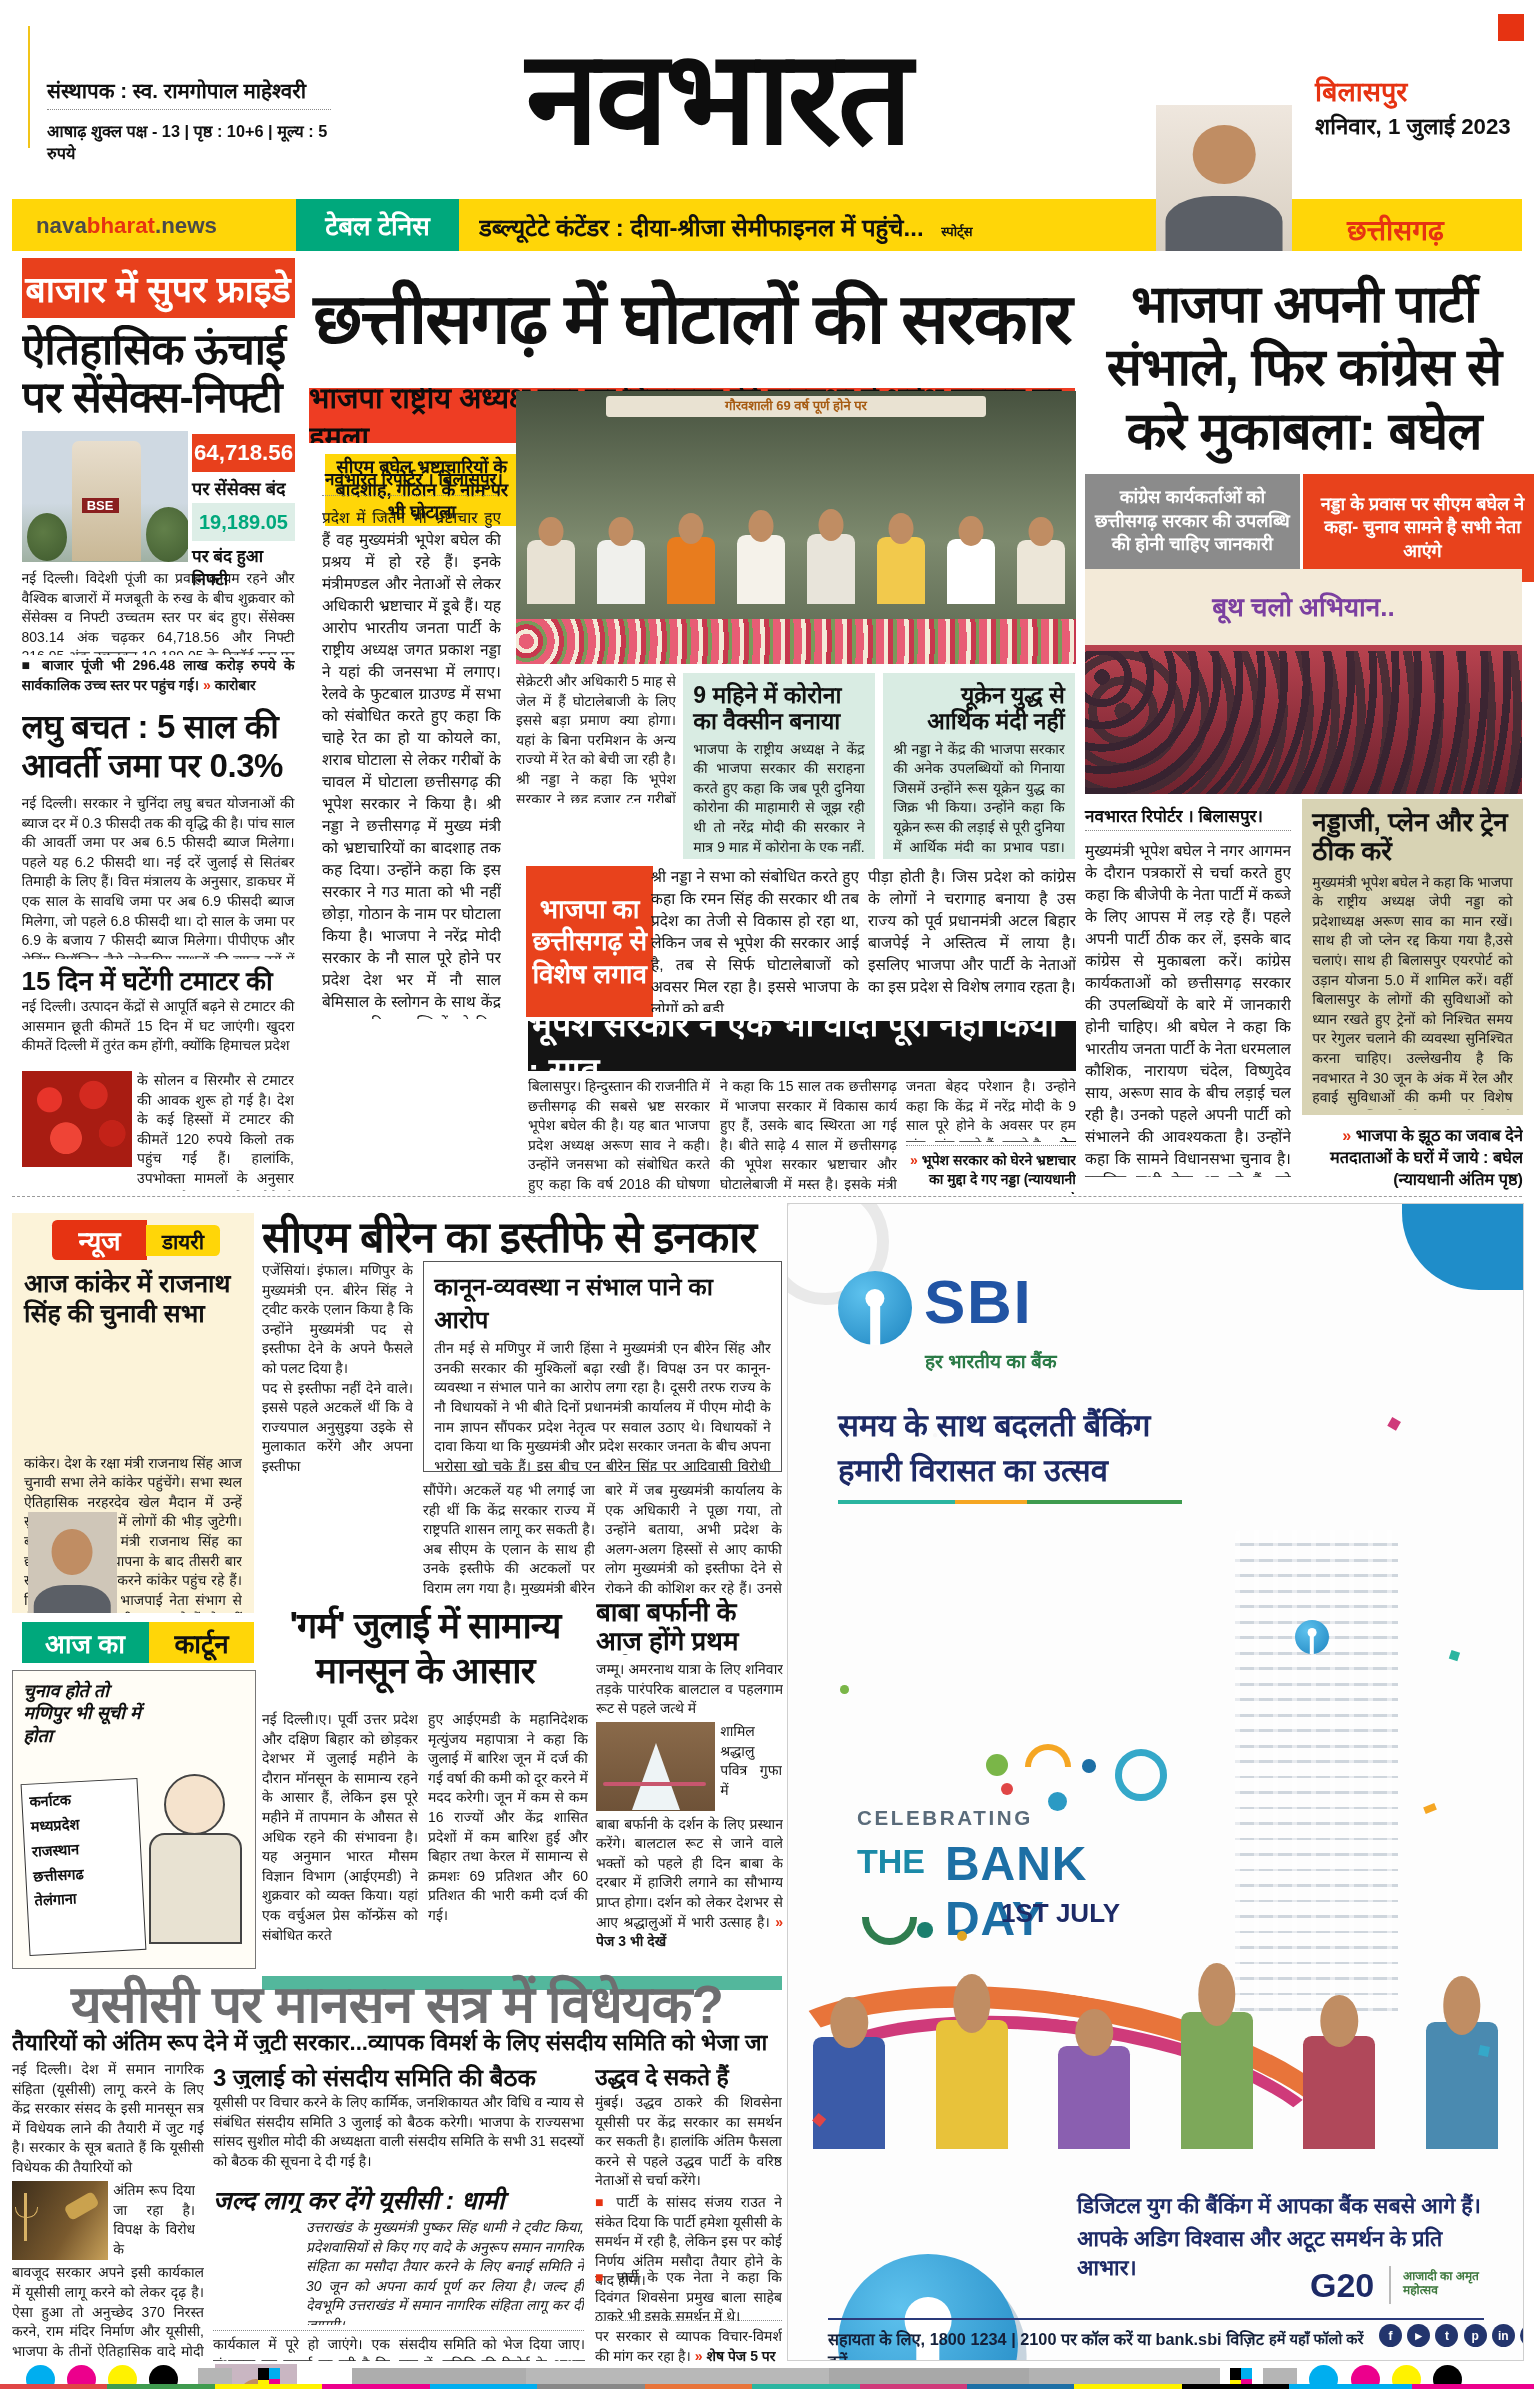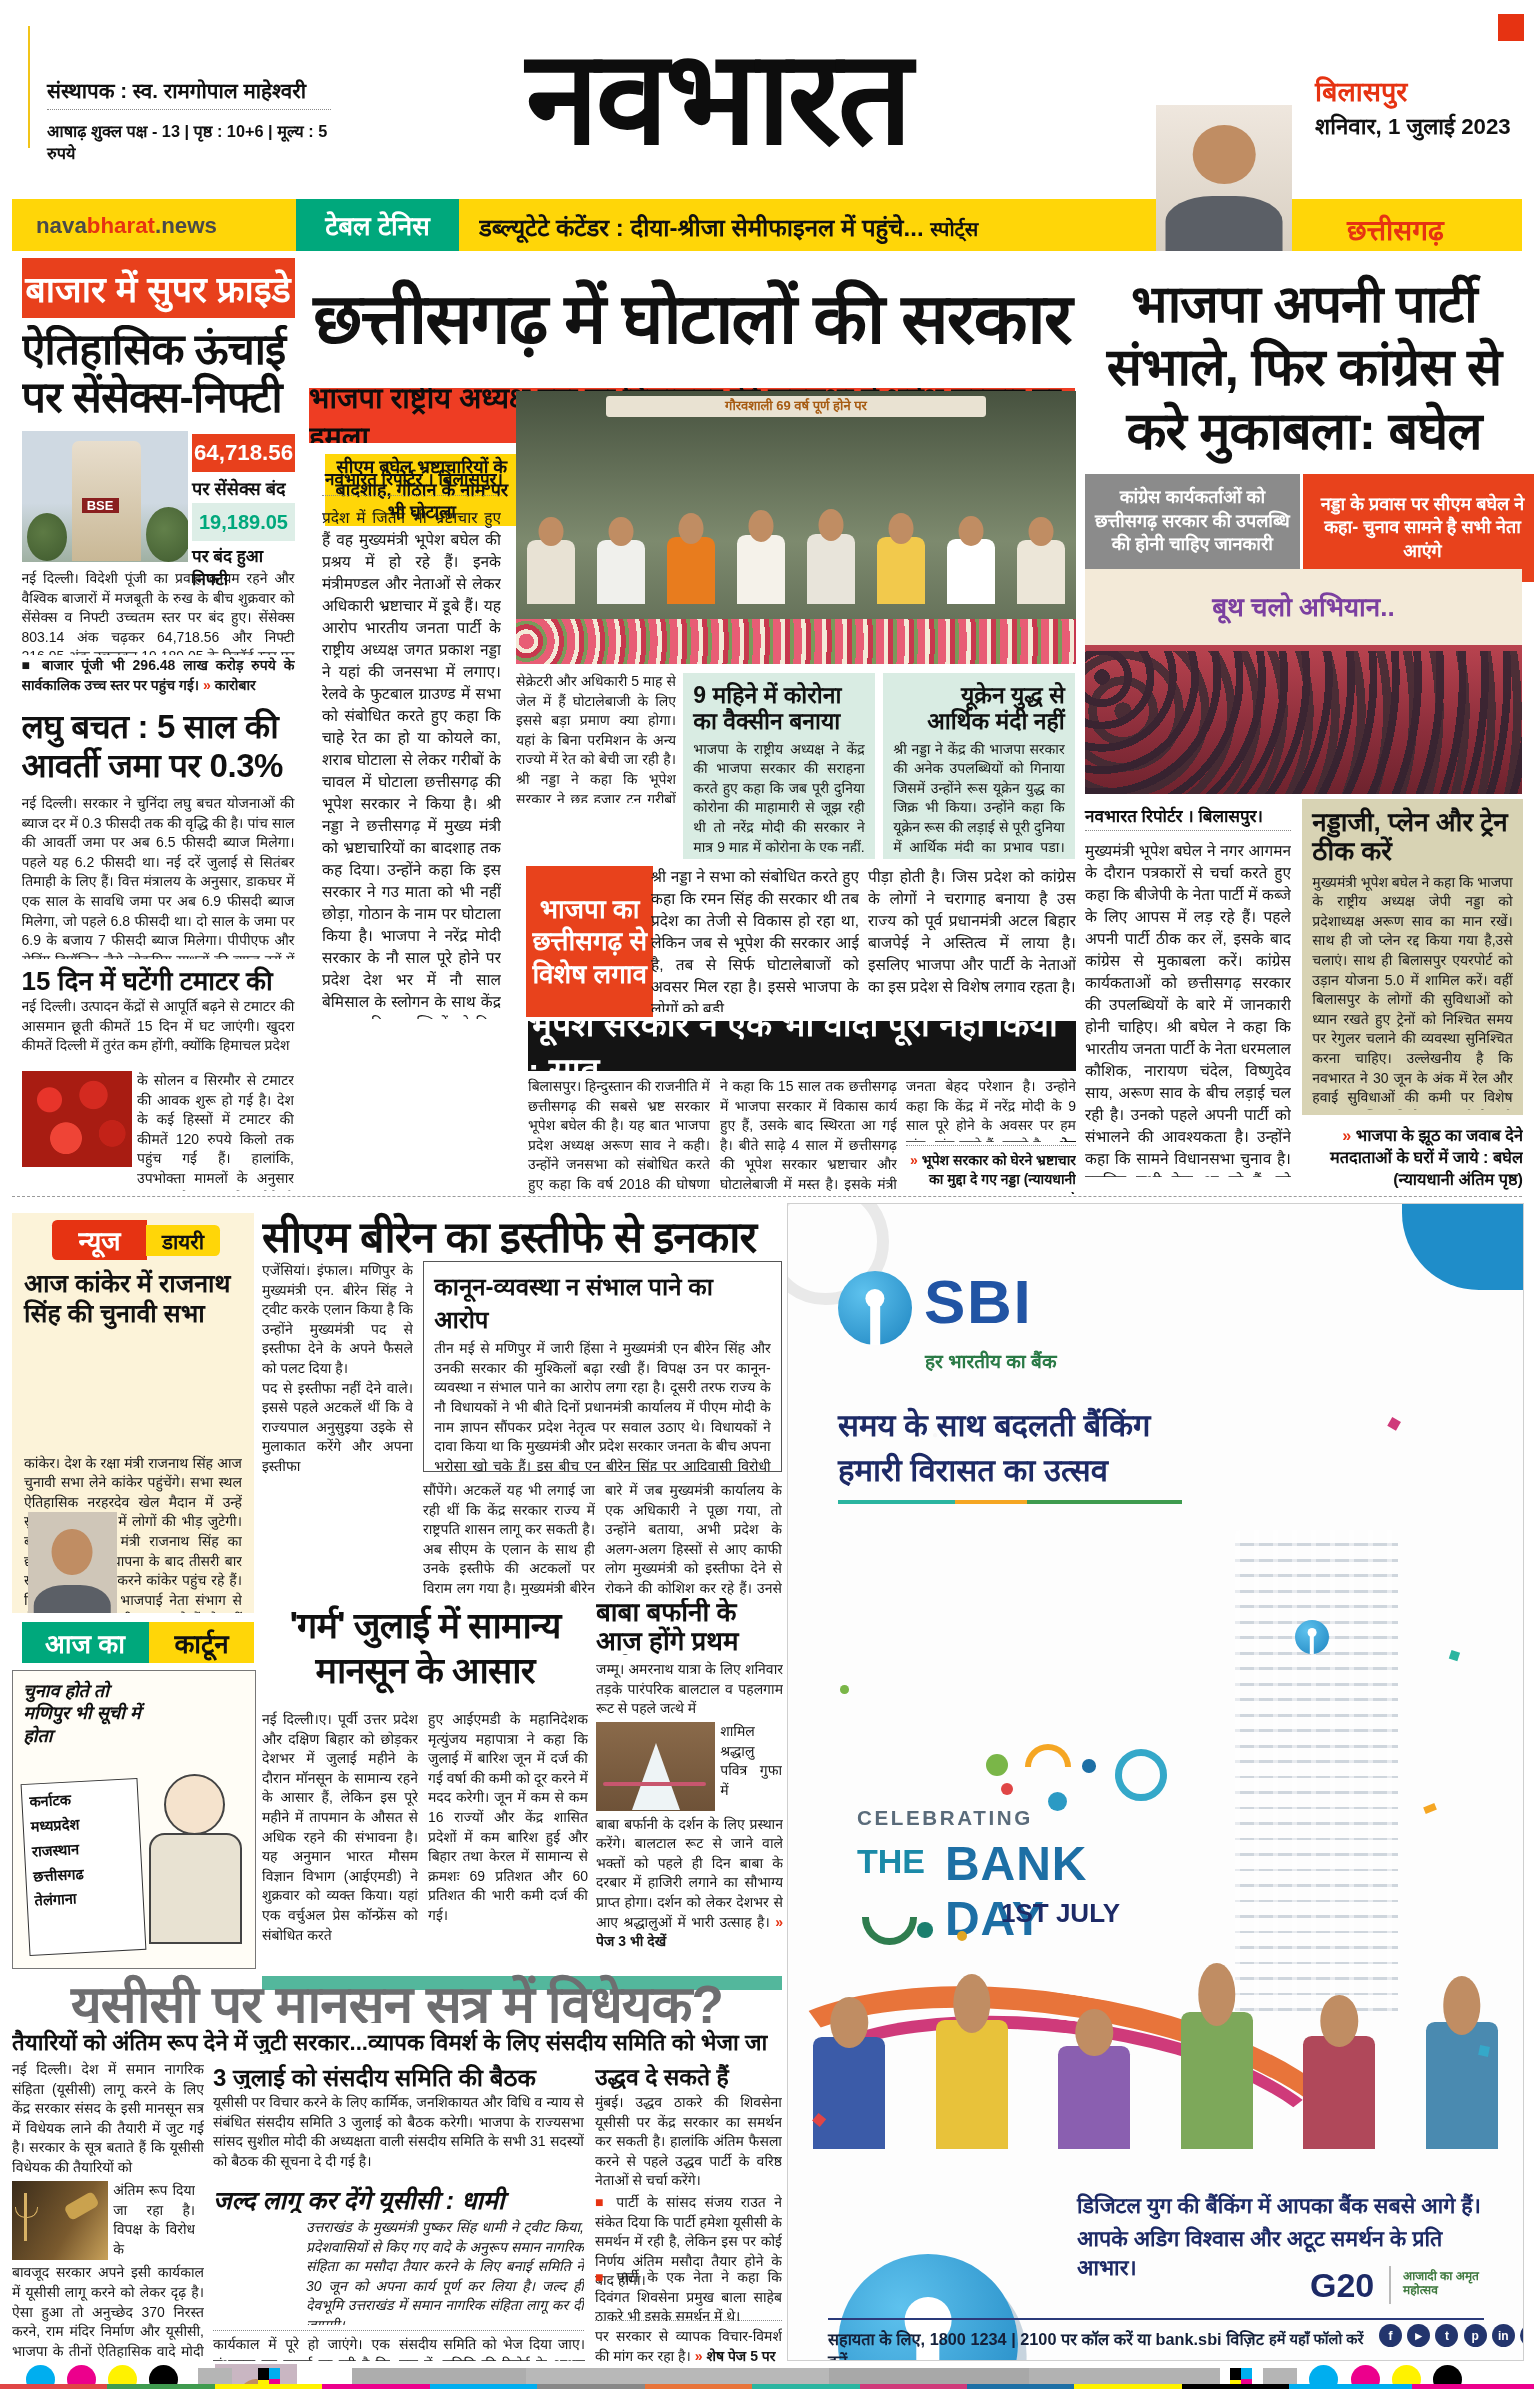--- a/index.html
+++ b/index.html
@@ -47,21 +47,21 @@
 
   <div class="abs portrait" style="left:1156px;top:105px;width:136px;height:146px;background:linear-gradient(#efe7de,#d8cfc2);z-index:5;"></div>
 
   <div class="abs b red" style="left:1315px;top:72px;width:206px;font-size:27px;">बिलासपुर</div>
   <div class="abs b" style="left:1315px;top:110px;width:215px;font-size:22.3px;">शनिवार, 1 जुलाई 2023</div>
   <div class="abs" style="left:1498px;top:13.7px;width:26px;height:27.5px;background:#e63312;"></div>
 
   <div class="abs" style="left:12px;top:199px;width:1510px;height:52px;background:#ffd608;"></div>
   <div class="abs b" style="left:36px;top:213px;font-size:22.3px;z-index:2;"><span style="color:#4a4a4a">nava</span><span class="red">bharat</span><span style="color:#4a4a4a">.news</span></div>
   <div class="abs tag" style="left:296px;top:199px;width:163px;height:52px;background:#00a87c;color:#fff;font-size:26px;z-index:2;">टेबल टेनिस</div>
-  <div class="abs b ov" style="left:479px;top:210px;width:550px;height:34px;font-size:24px;z-index:2;"><span>डब्ल्यूटेटे कंटेंडर : दीया-श्रीजा सेमीफाइनल में पहुंचे...</span> <span style="font-size:20px;">स्पोर्ट्स</span></div>
+  <div class="abs b ov" style="left:479px;top:210px;width:550px;height:34px;font-size:24px;z-index:2;"><span>डब्ल्यूटेटे कंटेंडर : दीया-श्रीजा सेमीफाइनल में पहुंचे...</span> <span style="font-size:13px;margin-left:11px;">स्पोर्ट्स</span></div>
   <div class="abs b red" style="left:1347px;top:210px;width:172px;font-size:28px;z-index:2;">छत्तीसगढ़</div>
 
   <div class="abs tag" style="left:21.5px;top:258px;width:273px;height:60px;background:#e8401c;color:#fff;font-size:36px;">बाजार में सुपर फ्राइडे</div>
   <div class="abs b ov" style="left:21.5px;top:325px;width:273px;height:101px;font-size:43px;line-height:1.12;letter-spacing:-0.9px;">ऐतिहासिक ऊंचाई पर सेंसेक्स-निफ्टी</div>
 
   <div class="abs ov" style="left:21.5px;top:431px;width:166px;height:131px;background:linear-gradient(#cfd9e2 55%,#9fb0a2);">
      <div class="abs" style="left:50px;top:10.3px;width:69px;height:120px;background:linear-gradient(#e8decd,#c9b896);border-radius:6.9px 6.9px 0 0;"></div>
      <div class="abs" style="left:5.2px;top:82px;width:40px;height:48px;background:radial-gradient(circle at 40% 40%,#5d7a44,#3f5a2e);border-radius:50%;"></div>
      <div class="abs" style="left:124px;top:76px;width:45px;height:55px;background:radial-gradient(circle at 40% 40%,#62804a,#415c30);border-radius:50%;"></div>
      <div class="abs b" style="left:60px;top:67px;color:#fff;background:#8a1f1f;padding:0 5.2px;font-size:13px;">BSE</div>

